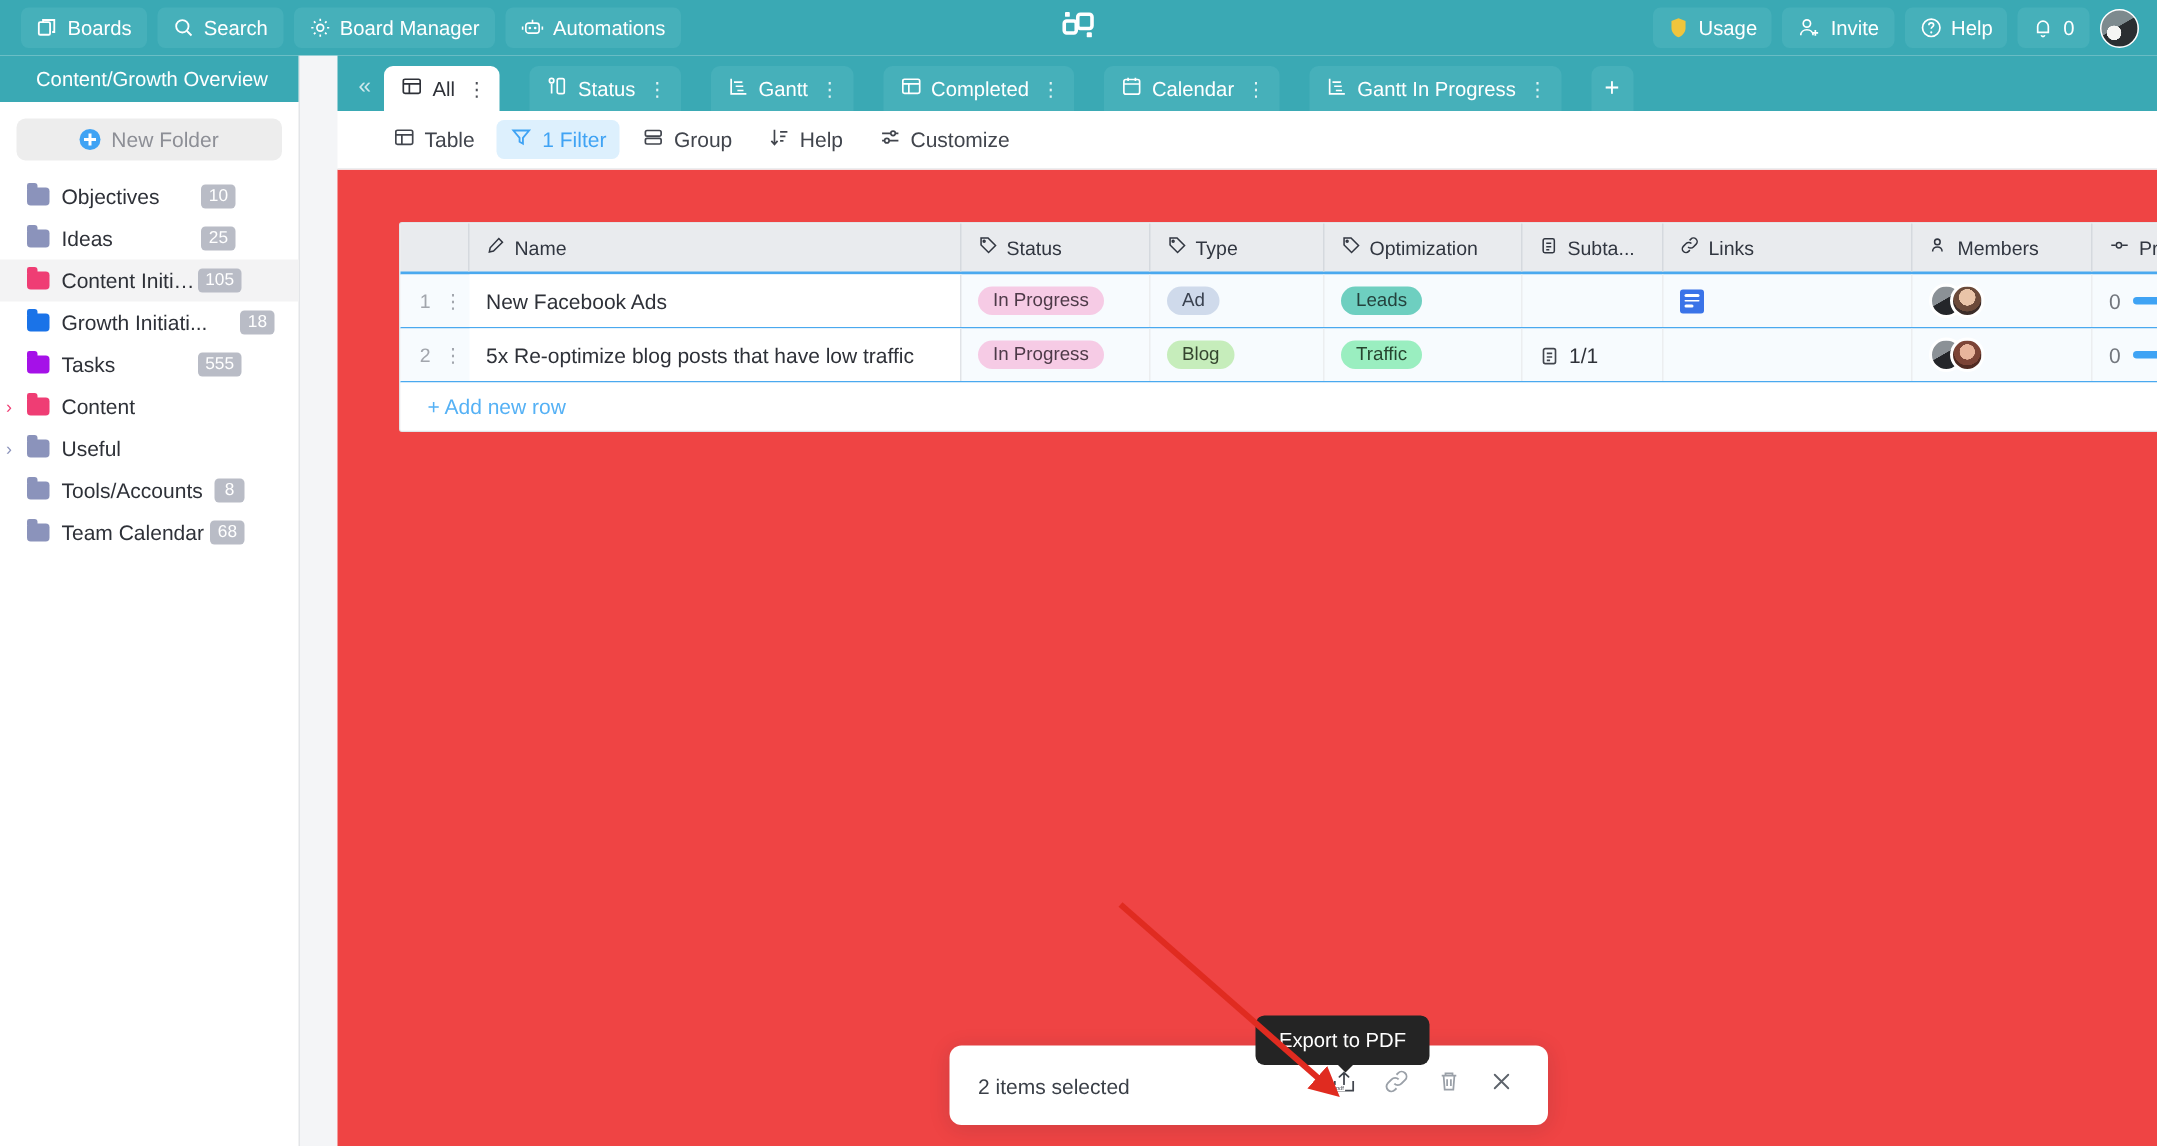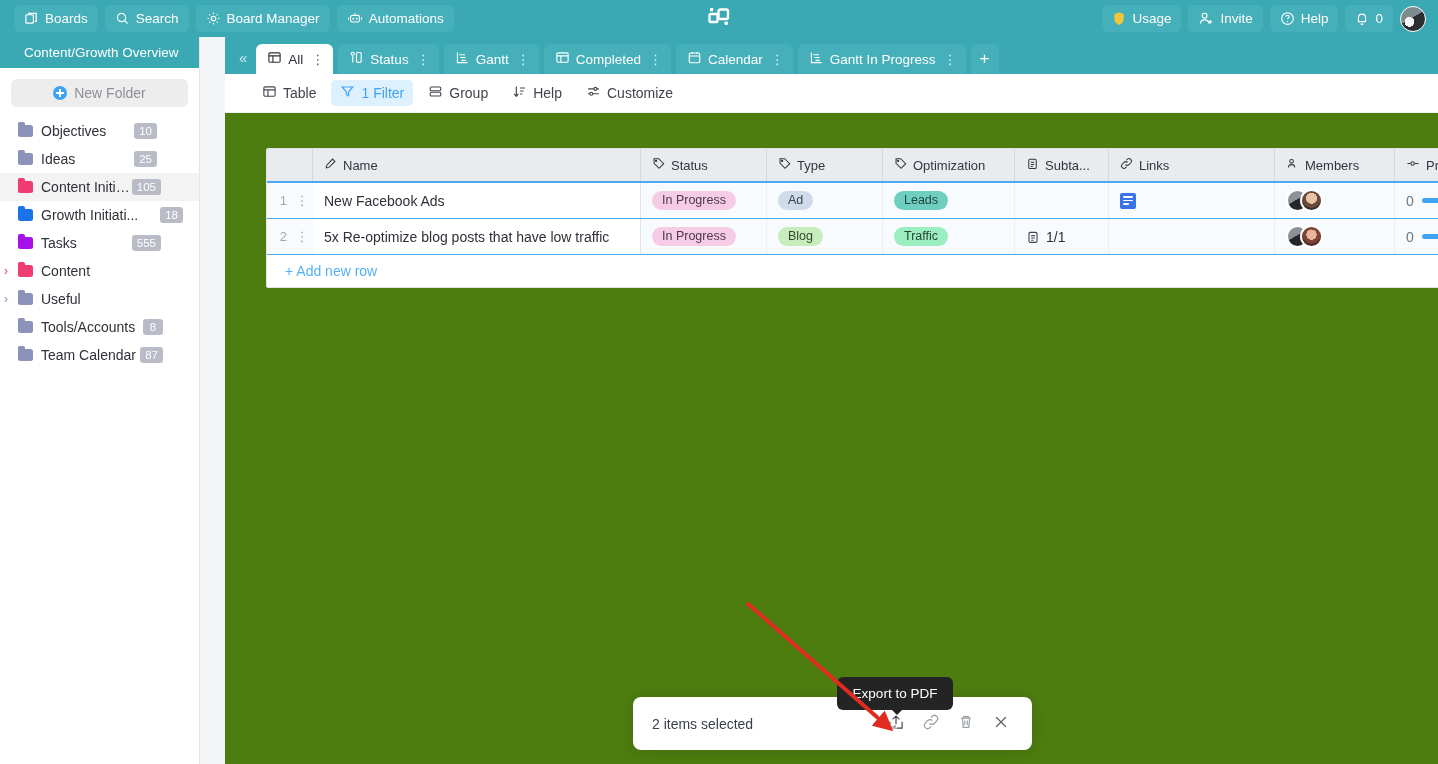--- a/index.html
+++ b/index.html
@@ -104,21 +104,21 @@
     position: absolute; left: 225px; top: 37px; width: 1213px; height: 37px;
     background: #3aa9b4; display: flex; align-items: flex-end; padding-left: 8px;
     z-index: 15;
   }
   .collapse-btn {
     color: #cfe9ec; font-size: 15px; padding: 0 10px 8px 6px; cursor: pointer;
     letter-spacing: -1px;
   }
   .tab {
     display: flex; align-items: center; gap: 6px;
-    height: 30px; padding: 0 9px 0 11px; margin-right: 5px;
+    height: 30px; padding: 0 9px 0 11px; margin-right: 20px;
     background: #46b0ba; color: #ffffff; font-size: 13.5px;
     border-radius: 6px 6px 0 0; white-space: nowrap; cursor: pointer;
   }
   .tab.active { background: #ffffff; color: #2e3138; }
   .tab .dots { font-size: 13px; letter-spacing: 0; opacity: .85; margin-left: 2px; }
   .tab-add {
     width: 28px; height: 30px; background: #46b0ba; color: #fff;
     border-radius: 6px 6px 0 0; display: flex; align-items: center;
     justify-content: center; font-size: 17px; cursor: pointer;
   }
@@ -133,21 +133,21 @@
   .tool {
     display: flex; align-items: center; gap: 6px;
     height: 26px; padding: 0 9px; border-radius: 5px;
     font-size: 14px; color: #41454d; cursor: pointer;
   }
   .tool.filter-on { background: #ddf0fd; color: #3fa3f4; }
 
   
   .main {
     position: absolute; left: 225px; top: 113px; width: 1213px; height: 651px;
-    background: #4d7c0f; overflow: hidden;
+    background: #ef4444; overflow: hidden;
   }
   .grid-wrap {
     position: absolute; left: 41px; top: 35px; width: 1213px;
     background: #ffffff; border: 1px solid #e0e3e7;
     border-radius: 2px;
   }
   .grid-head {
     display: flex; height: 34px; background: #e9ebee;
     border-bottom: 2px solid #4aa9ef;
   }
@@ -401,21 +401,21 @@
     <div class="folder-row">
       <span class="caret-spacer"></span>
       <span class="folder-ico" style="background:#8b93bb"></span>
       <span class="folder-name" style="max-width:150px">Tools/Accounts</span>
       <span class="badge" style="margin-right:36px">8</span>
     </div>
     <div class="folder-row">
       <span class="caret-spacer"></span>
       <span class="folder-ico" style="background:#8b93bb"></span>
       <span class="folder-name" style="max-width:150px">Team Calendar</span>
-      <span class="badge" style="margin-right:36px">87</span>
+      <span class="badge" style="margin-right:36px">68</span>
     </div>
   </div>
 </div>
 
 <div class="tabstrip">
   <div class="collapse-btn">«</div>
 
   <div class="tab active">
     <span>
       <svg width="15" height="15" viewBox="0 0 16 16" fill="none" stroke="#2e3138" stroke-width="1.2">

